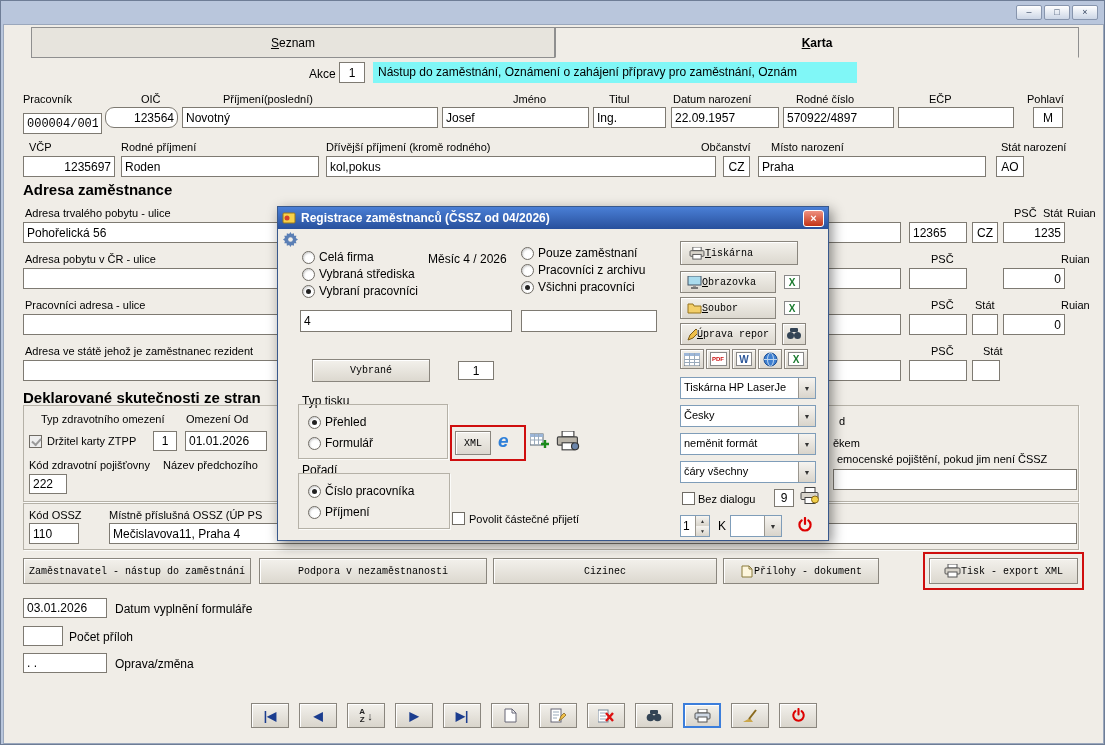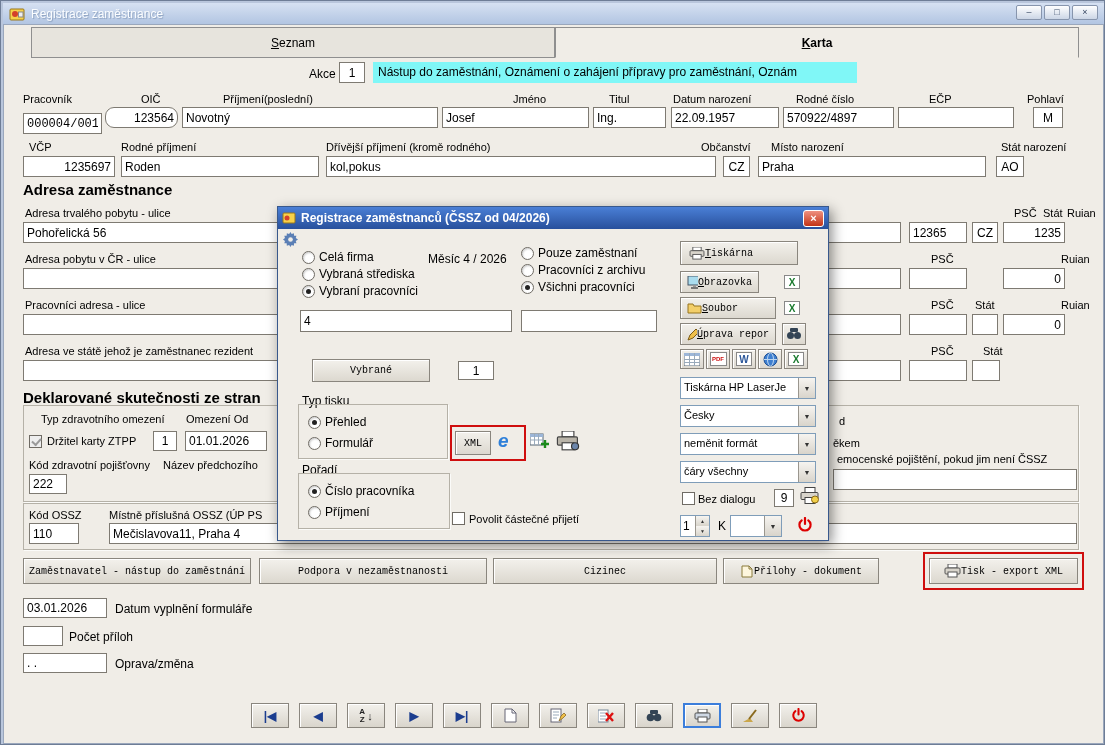--- a/index.html
+++ b/index.html
@@ -47,28 +47,20 @@
 .ieic{color:#2f80d9;font-size:19px;font-weight:bold;font-style:italic;line-height:1}
 #dialog{position:absolute;left:276px;top:205px;width:552px;height:335px;background:#f0ede7;border:1px solid #38588c;box-shadow:3px 4px 12px rgba(0,0,0,.45);z-index:10}
 #dlg-title{position:absolute;left:0;top:0;width:100%;height:22px;background:linear-gradient(#4a7fd6,#28509c);display:flex;align-items:center;gap:5px;padding:0 4px;color:#fff;font-weight:bold;font-size:12px}
 #dlg-close{margin-left:auto;width:21px;height:17px;background:linear-gradient(#ef9180,#c33316);border:1px solid #fff;border-radius:3px;color:#fff;font-size:11px;display:flex;align-items:center;justify-content:center;font-weight:bold}
 </style>
 </head>
 <body>
 
 <div id="screen">
 
-  <div id="titlebar">
-    <svg width="16" height="16">
-        <rect x="1" y="3" width="14" height="11" rx="1" fill="#f6d14a" stroke="#9a7718"></rect>
-        <circle cx="6" cy="8" r="3" fill="#d4402a"></circle>
-        <rect x="9.5" y="6" width="4.5" height="5" fill="#eee" stroke="#888"></rect>
-      </svg>
-    <span id="main-title">Registrace zaměstnance</span>
-  </div>
   <div id="winbtns">
     <div class="winbtn">–</div>
     <div class="winbtn">□</div>
     <div class="winbtn">×</div>
   </div>
   <div id="winbody"></div>
 
   <div class="tab" style="left:30px;width:524px">
       <span class="fl">Seznam</span>
     </div>
@@ -320,21 +312,21 @@
     <div class="lbl" style="left:191px;top:306px">Povolit částečné přijetí</div>
 
     <button class="btn" style="left:402px;top:34px;width:118px;height:24px;justify-content:flex-start;padding:0 8px">
       <svg width="16" height="13" viewBox="0 0 17 14">
           <rect x="4" y="0" width="9" height="4" fill="#fff" stroke="#555"></rect>
           <rect x="1" y="4" width="15" height="6" rx="1" fill="#d8d4cb" stroke="#555"></rect>
           <rect x="4" y="8" width="9" height="5" fill="#fff" stroke="#555"></rect>
         </svg>
       <span class="fl">Tiskárna</span>
     </button>
-    <button class="btn" style="left:402px;top:64px;width:79px;height:22px;justify-content:flex-start;padding:0 6px">
+    <button class="btn" style="left:402px;top:64px;width:96px;height:22px;justify-content:flex-start;padding:0 6px">
       <svg width="15" height="13">
           <rect x="1" y="0" width="13" height="9" fill="#aadcee" stroke="#456"></rect>
           <rect x="6" y="9" width="3" height="2" fill="#999"></rect>
           <rect x="4" y="11" width="7" height="2" fill="#777"></rect>
         </svg>
       <span class="fl">Obrazovka</span>
     </button>
     <span class="abs xlic" style="left:506px;top:68px">X</span>
     <button class="btn" style="left:402px;top:90px;width:96px;height:22px;justify-content:flex-start;padding:0 6px">
       <svg width="15" height="12">

